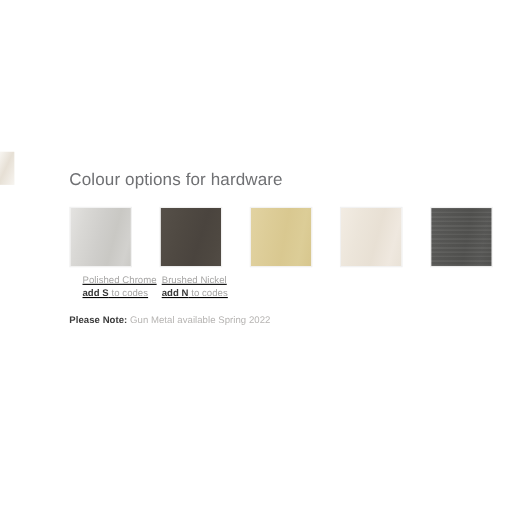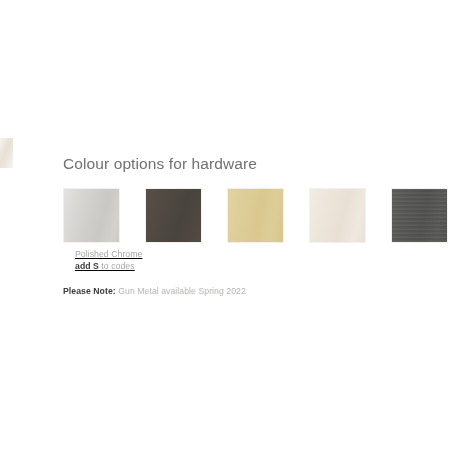--- a/index.html
+++ b/index.html
@@ -200,19 +200,23 @@
       <div class="swatch-cell">
         <span class="swatch-chip chip-gun-metal"></span>
       </div>
     </div>
 
   <div class="label-row">
       <div class="label-cell">
         <span class="label-name">Polished Chrome</span>
         <span class="label-code"><span class="code-strong">add S</span><span> to codes</span></span>
       </div>
+      <div class="label-cell">
+        <span class="label-name">Brushed Nickel</span>
+        <span class="label-code"><span class="code-strong">add N</span><span> to codes</span></span>
+      </div>
     </div>
 
   <div class="note">
     <span class="note-label">Please Note:</span><span class="note-text"> Gun Metal available Spring 2022</span>
   </div>
 
 </div>
 
 </body></html>

